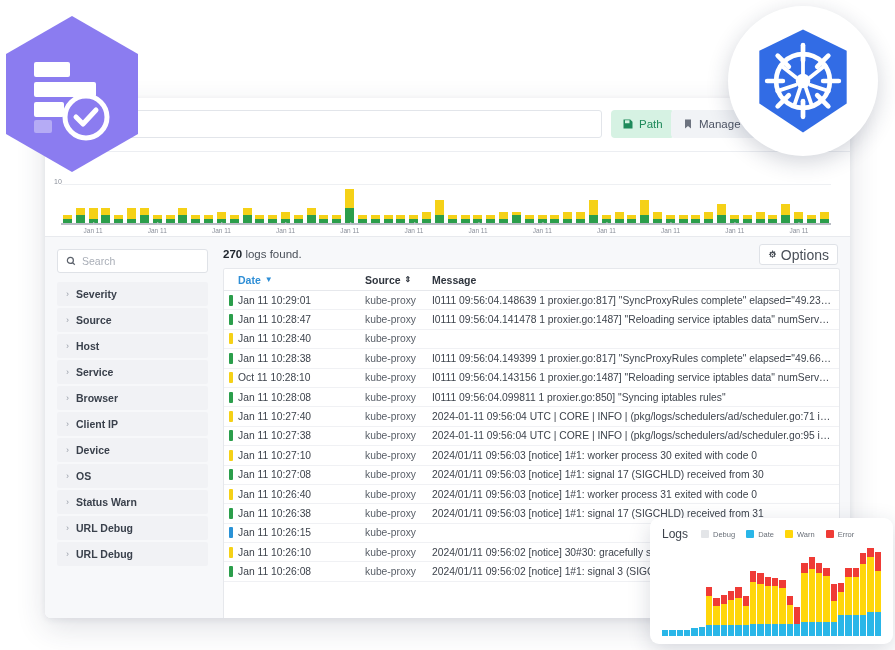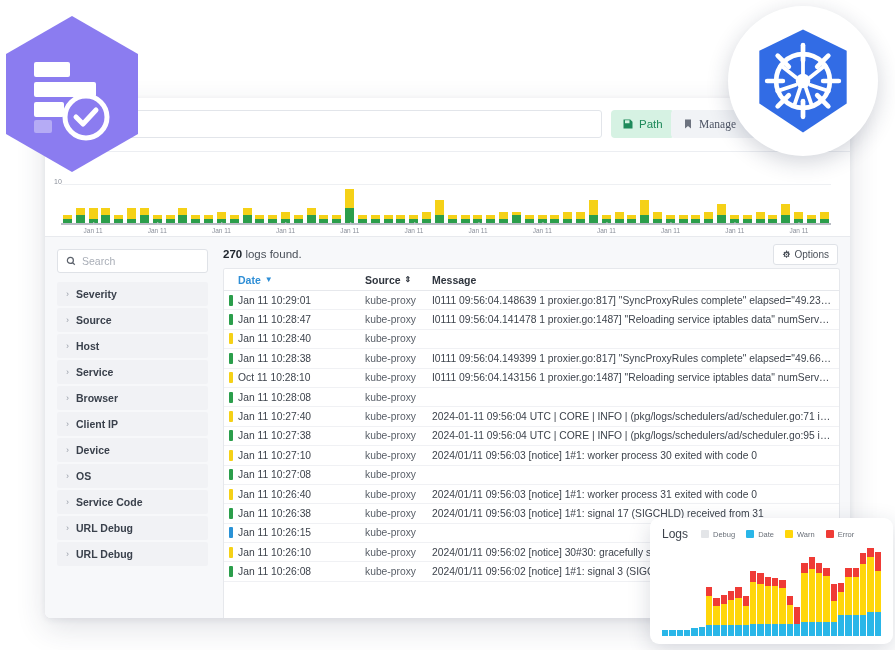--- a/index.html
+++ b/index.html
@@ -41,21 +41,21 @@
     height: 28px;
     display: flex; align-items: center; gap: 5px;
     padding: 0 11px;
     border-radius: 4px;
     background: #f1f3f6;
     font-size: 11.5px;
     color: #4d5464;
     white-space: nowrap;
   }
   .tb-btn.save { left: 566px; background: #d6f2e3; color: #1f8a5b; }
-  .tb-btn.manage { left: 626px; font-family: Liberation Serif, serif; }
+  .tb-btn.manage { left: 626px; }
   .tb-btn.create { left: 696px; }
   .tb-ico { display: inline-flex; width: 12px; height: 12px; }
   .tb-ico svg { width: 12px; height: 12px; display: block; }
 
   
   .chart-panel {
     position: absolute; left: 0; top: 54px;
     width: 805px; height: 85px;
     background: #ffffff;
     border-bottom: 1px solid #e8eaee;
@@ -138,21 +138,21 @@
   }
   .logs-found {
     position: absolute; left: 5px; top: 11px;
     font-size: 11.5px; color: #4a5059;
   }
   .logs-found b { color: #20262e; }
   .options-btn {
     position: absolute; right: 12px; top: 7px;
     height: 21px; display: flex; align-items: center; gap: 4px;
     padding: 0 8px; border: 1px solid #dfe2e7; border-radius: 3px;
-    background: #fff; font-size: 10px; color: #4a5059;
+    background: #fff; font-size: 14px; color: #4a5059;
   }
   .options-btn svg { width: 9px; height: 9px; }
 
   .table-card {
     position: absolute; left: 5px; top: 31px;
     width: 617px; height: 350px;
     background: #fff;
     border: 1px solid #e6e8ec;
     border-bottom: none;
     border-radius: 3px 3px 0 0;
@@ -678,21 +678,21 @@
             <div class="facet">
               <span class="chev">›</span>
               <span>Device</span>
             </div>
             <div class="facet">
               <span class="chev">›</span>
               <span>OS</span>
             </div>
             <div class="facet">
               <span class="chev">›</span>
-              <span>Service Code</span>
+              <span>Status Warn</span>
             </div>
             <div class="facet">
               <span class="chev">›</span>
               <span>URL Debug</span>
             </div>
             <div class="facet">
               <span class="chev">›</span>
               <span>URL Debug</span>
             </div>
           </div>
@@ -763,20 +763,21 @@
                 <div class="c-date">Oct 11 10:28:10</div>
                 <div class="c-src">kube-proxy</div>
                 <div class="c-msg">I0111 09:56:04.143156 1 proxier.go:1487] "Reloading service iptables data" numServices=14 numEndpoints=…</div>
               </div>
               <div class="trow">
                 <div class="c-sev">
                   <span class="sevbar" style="background:#2b9e4b"></span>
                 </div>
                 <div class="c-date">Jan 11 10:28:08</div>
                 <div class="c-src">kube-proxy</div>
+                <div class="c-msg">I0111 09:56:04.099811 1 proxier.go:850] "Syncing iptables rules"</div>
               </div>
               <div class="trow">
                 <div class="c-sev">
                   <span class="sevbar" style="background:#f5d117"></span>
                 </div>
                 <div class="c-date">Jan 11 10:27:40</div>
                 <div class="c-src">kube-proxy</div>
                 <div class="c-msg">2024-01-11 09:56:04 UTC | CORE | INFO | (pkg/logs/schedulers/ad/scheduler.go:71 in Schedule) | Received a new logs…</div>
               </div>
               <div class="trow">
@@ -794,20 +795,21 @@
                 <div class="c-date">Jan 11 10:27:10</div>
                 <div class="c-src">kube-proxy</div>
                 <div class="c-msg">2024/01/11 09:56:03 [notice] 1#1: worker process 30 exited with code 0</div>
               </div>
               <div class="trow">
                 <div class="c-sev">
                   <span class="sevbar" style="background:#2b9e4b"></span>
                 </div>
                 <div class="c-date">Jan 11 10:27:08</div>
                 <div class="c-src">kube-proxy</div>
+                <div class="c-msg">2024/01/11 09:56:03 [notice] 1#1: signal 17 (SIGCHLD) received from 30</div>
               </div>
               <div class="trow">
                 <div class="c-sev">
                   <span class="sevbar" style="background:#f5d117"></span>
                 </div>
                 <div class="c-date">Jan 11 10:26:40</div>
                 <div class="c-src">kube-proxy</div>
                 <div class="c-msg">2024/01/11 09:56:03 [notice] 1#1: worker process 31 exited with code 0</div>
               </div>
               <div class="trow">

